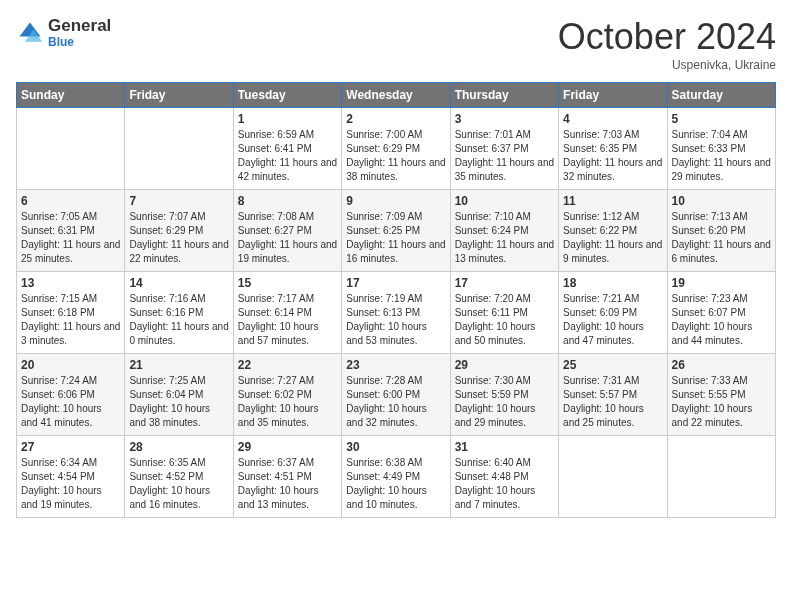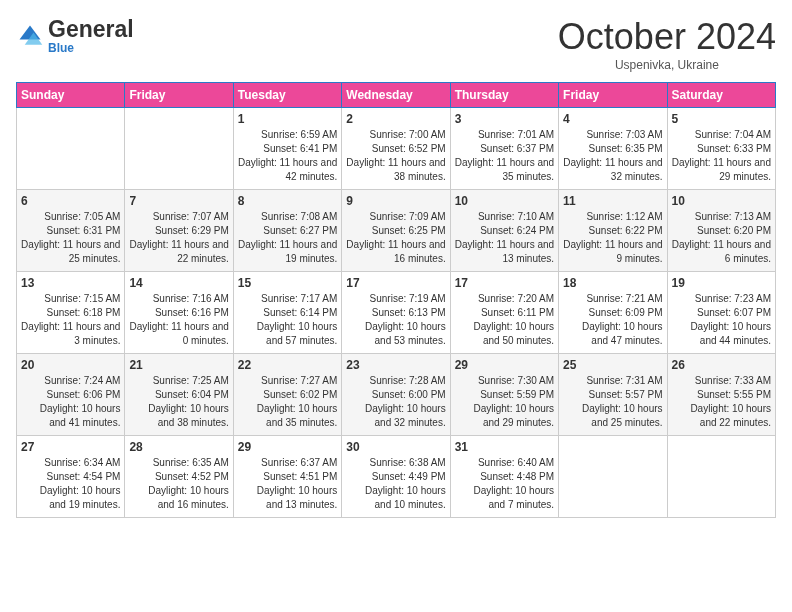--- a/index.html
+++ b/index.html
@@ -24,38 +24,38 @@
     .logo-text {
       display: flex;
       flex-direction: column;
       line-height: 1.1;
     }
     .logo-icon {
       width: 28px;
       height: 28px;
     }
     .title-block {
-      text-align: center;
+      text-align: right;
     }
     .month-title {
       font-size: 36px;
       font-weight: 300;
       color: #333;
     }
     .location {
       font-size: 12px;
       color: #555;
     }
     .calendar {
       width: 100%;
       border-collapse: collapse;
       table-layout: fixed;
     }
     .calendar th {
-      background: #ec4899;
+      background: #737373;
       color: #fff;
       font-size: 12px;
       font-weight: bold;
       padding: 5px 4px;
       text-align: left;
       border: 1px solid #2979c8;
     }
     .calendar td {
       vertical-align: top;
       border: 1px solid #ccc;
@@ -71,37 +71,36 @@
     .day-num {
       font-weight: bold;
       font-size: 12px;
       display: block;
       margin-bottom: 2px;
     }
     .day-info {
       font-size: 10px;
       line-height: 1.4;
       color: #333;
-      text-align: right;
     }
     .empty-cell {
       background: #fff !important;
     }
   </style>
 </head>
 <body>
 
 <div class="header">
   <div class="logo">
     <svg class="logo-icon" viewBox="0 0 32 32">
       <polygon points="16,4 28,20 4,20" fill="#2979c8"></polygon>
       <polygon points="20,12 30,26 10,26" fill="#4db6e8" opacity="0.7"></polygon>
     </svg>
     <div class="logo-text">
-      <span style="font-size:23px;font-weight:bold;color:#333;line-height:1.15;">General</span>
+      <span style="font-size:17px;font-weight:bold;color:#333;line-height:1.15;">General</span>
       <span style="font-size:12px;font-weight:bold;color:#2979c8;line-height:1.15;">Blue</span>
     </div>
   </div>
   <div class="title-block">
     <div class="month-title">October 2024</div>
     <div class="location">Uspenivka, Ukraine</div>
   </div>
 </div>
 
 <table class="calendar">
@@ -122,21 +121,21 @@
         <td class="empty-cell"></td>
         <td>
           <span class="day-num">1</span>
           <div class="day-info">Sunrise: 6:59 AM
 Sunset: 6:41 PM
 Daylight: 11 hours and 42 minutes.</div>
         </td>
         <td>
           <span class="day-num">2</span>
           <div class="day-info">Sunrise: 7:00 AM
-Sunset: 6:52 PM
+Sunset: 6:29 PM
 Daylight: 11 hours and 38 minutes.</div>
         </td>
         <td>
           <span class="day-num">3</span>
           <div class="day-info">Sunrise: 7:01 AM
 Sunset: 6:37 PM
 Daylight: 11 hours and 35 minutes.</div>
         </td>
         <td>
           <span class="day-num">4</span>

